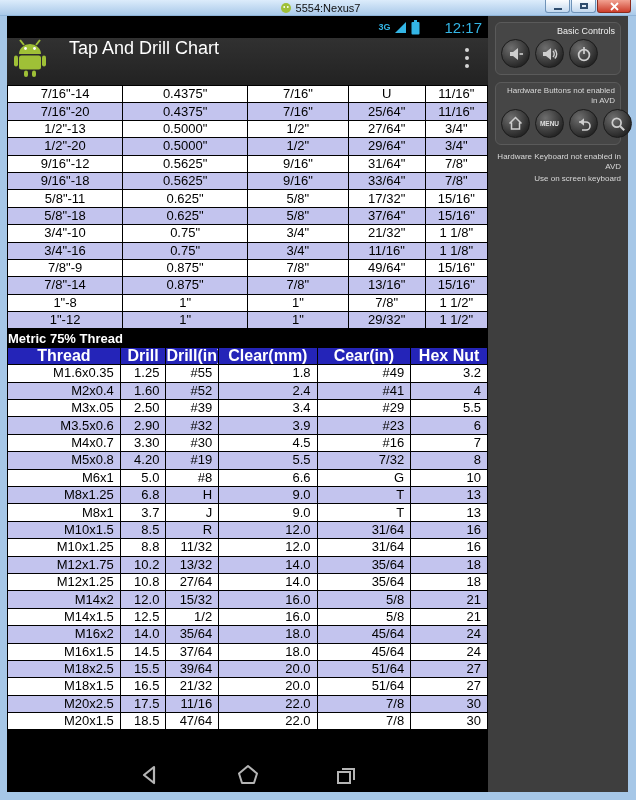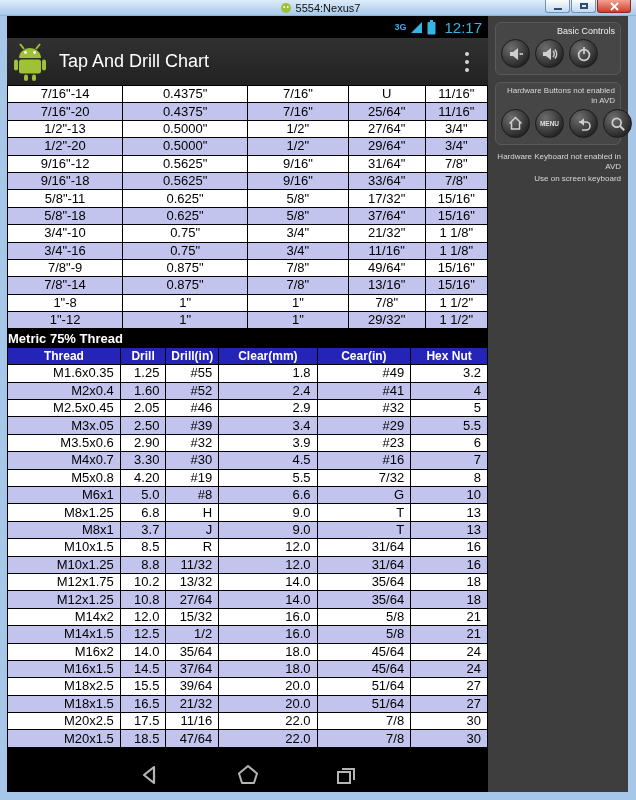--- a/index.html
+++ b/index.html
@@ -32,45 +32,45 @@
   .content{
     position:absolute;top:16px;left:7px;width:621px;height:776px;display:flex;
   }
   
   .device{width:481px;height:724px;background:#000;display:flex;flex-direction:column;flex:none;}
   .status-bar{
     height:22px;background:#000;display:flex;align-items:center;
     justify-content:flex-end;gap:4px;padding-right:6px;flex:none;
   }
   .net-label{font-size:9px;font-weight:bold;color:var(--holo-blue,#33b5e5);line-height:9px;}
-  .time{font-size:15px;color:var(--holo-blue,#33b5e5);margin-left:4px;}
+  .time{font-size:15px;color:var(--holo-blue,#33b5e5);margin-left:20px;}
   .action-bar{
-    height:47px;background:linear-gradient(#313131,#222);display:flex;align-items:center;
-    gap:12px;padding:0 6px;flex:none;
+    height:47px;background:linear-gradient(#313131,#222);display:flex;align-items:flex-start;
+    gap:22px;padding:0 6px;flex:none;
   }
   .app-title{color:#fff;font-size:18px;}
   .overflow{
     margin-left:auto;width:30px;height:40px;display:flex;flex-direction:column;
     align-items:center;justify-content:center;gap:4px;cursor:pointer;
   }
   .overflow i{width:4px;height:4px;border-radius:50%;background:#d5d5d5;}
   
   .table-wrap{height:672px;overflow:hidden;background:#000;flex:none;}
   table{border-collapse:collapse;width:481px;table-layout:fixed;background:#fff;}
   td,th{
     border:1px solid #000;font-size:13px;color:#000;height:16.4px;
     padding:0;line-height:16px;overflow:hidden;white-space:nowrap;
   }
   table.imp td{text-align:center;}
   table.met td{text-align:right;padding-right:6px;}
   table.met th.band{
     background:#000;color:#fff;text-align:left;font-weight:bold;font-size:13px;
   }
   table.met tr.head th{
-    background:var(--header-bg,#2424b8);color:#fff;font-weight:bold;text-align:center;font-size:12px;
+    background:var(--header-bg,#2424b8);color:#fff;font-weight:bold;text-align:center;font-size:16px;
   }
   tbody tr:nth-child(even) td{background:var(--row-alt,#c3c4ee);}
   tbody tr:nth-child(odd) td{background:#ffffff;}
   
   .nav-bar{
     height:35px;background:#000;display:flex;align-items:center;justify-content:center;
     gap:72px;flex:none;
   }
   .nav-btn{width:26px;height:24px;display:flex;align-items:center;justify-content:center;cursor:pointer;}
   
@@ -307,28 +307,20 @@
               </tr>
               <tr>
                 <td>M2x0.4</td>
                 <td>1.60</td>
                 <td>#52</td>
                 <td>2.4</td>
                 <td>#41</td>
                 <td>4</td>
               </tr>
               <tr>
-                <td>M2.5x0.45</td>
-                <td>2.05</td>
-                <td>#46</td>
-                <td>2.9</td>
-                <td>#32</td>
-                <td>5</td>
-              </tr>
-              <tr>
                 <td>M3x.05</td>
                 <td>2.50</td>
                 <td>#39</td>
                 <td>3.4</td>
                 <td>#29</td>
                 <td>5.5</td>
               </tr>
               <tr>
                 <td>M3.5x0.6</td>
                 <td>2.90</td>

